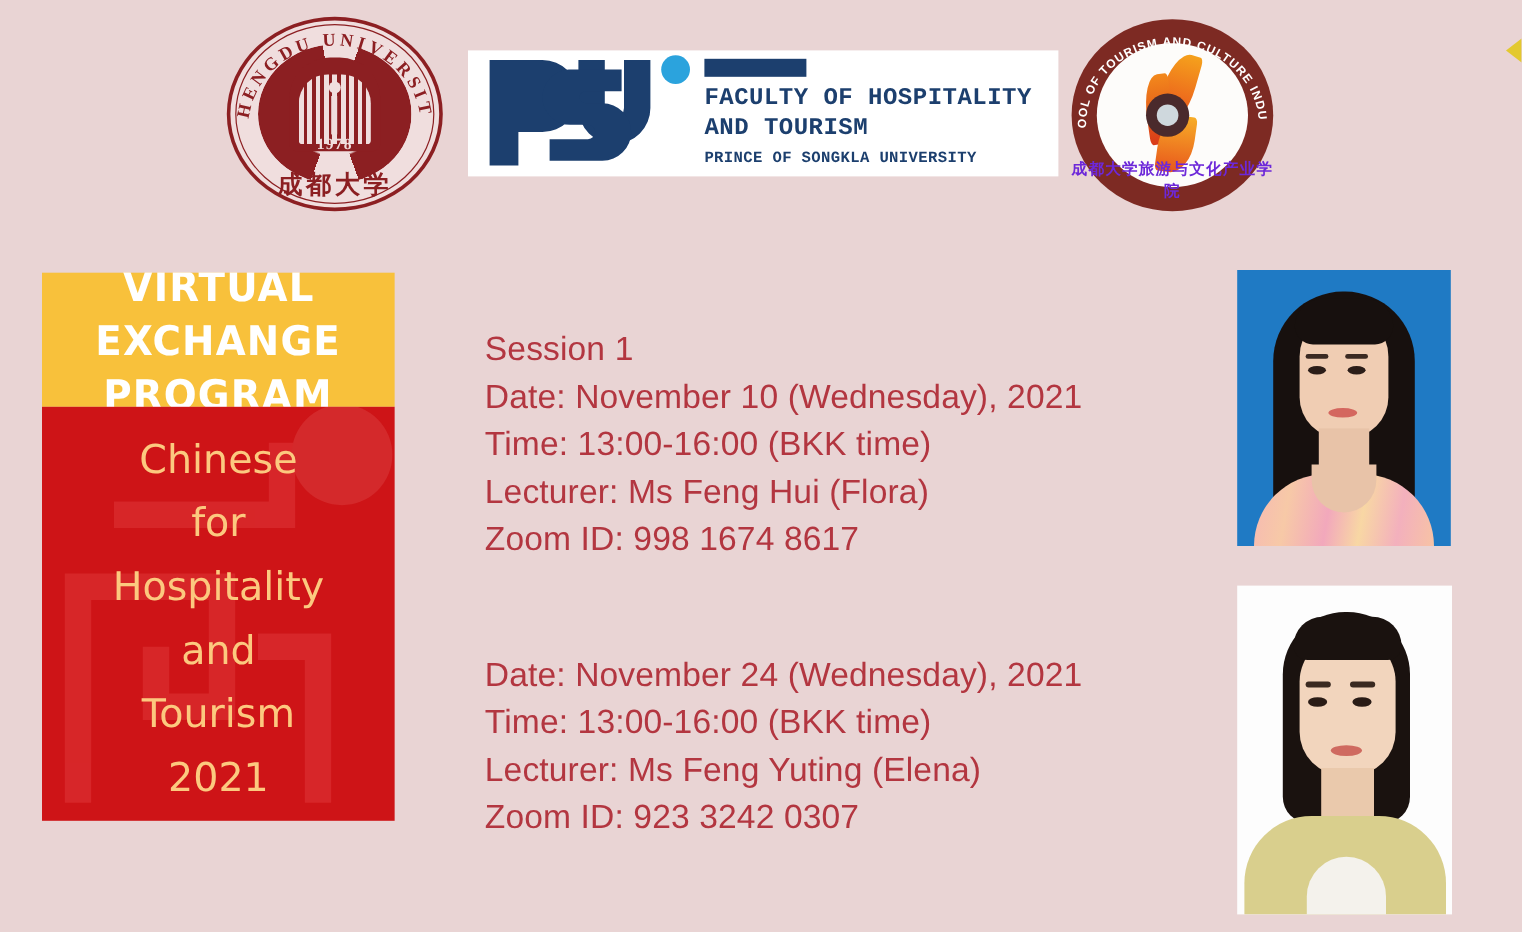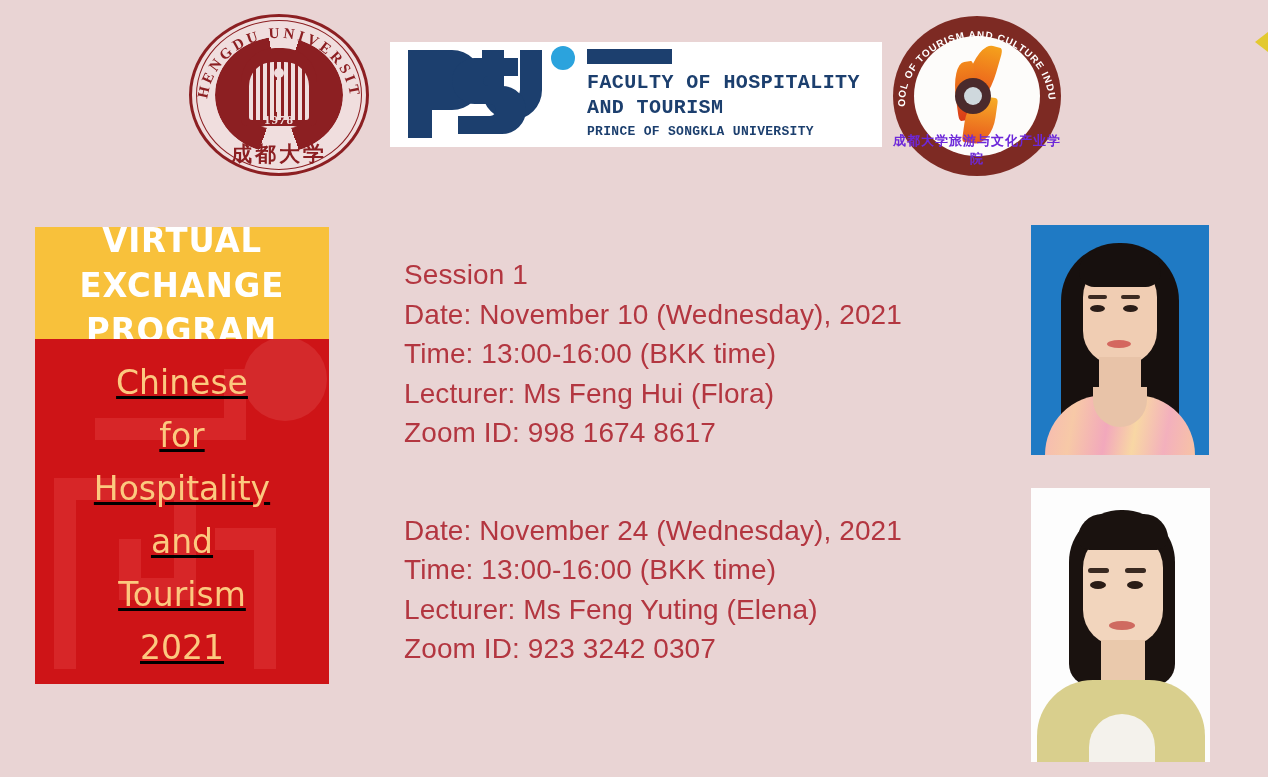--- a/index.html
+++ b/index.html
@@ -204,34 +204,33 @@
     opacity: 0.35;
   }
   .poster-bottom-text {
     position: relative;
     z-index: 2;
     display: flex; flex-direction: column;
     align-items: center; justify-content: center;
     height: 100%;
     padding-top: 6px;
     box-sizing: border-box;
-    text-decoration: underline;
   }
   .poster-bottom-text div {
     color: #fcc97f;
     font-size: 33px;
     line-height: 53px;
     font-family: "DejaVu Sans", sans-serif;
     text-align: center;
     font-weight: normal;
   }
 
   
   .sessions { position: absolute; left: 404px; top: 255px; width: 600px; }
-  .session-block { color: #b33640; }
+  .session-block { color: #b33640; margin-top: 16px; }
   .session-block .line {
     font-size: 28px;
     line-height: 39.5px;
     white-space: nowrap;
     letter-spacing: 0.1px;
   }
   .session-gap { height: 58px; }
 
   
   .portrait1 {

